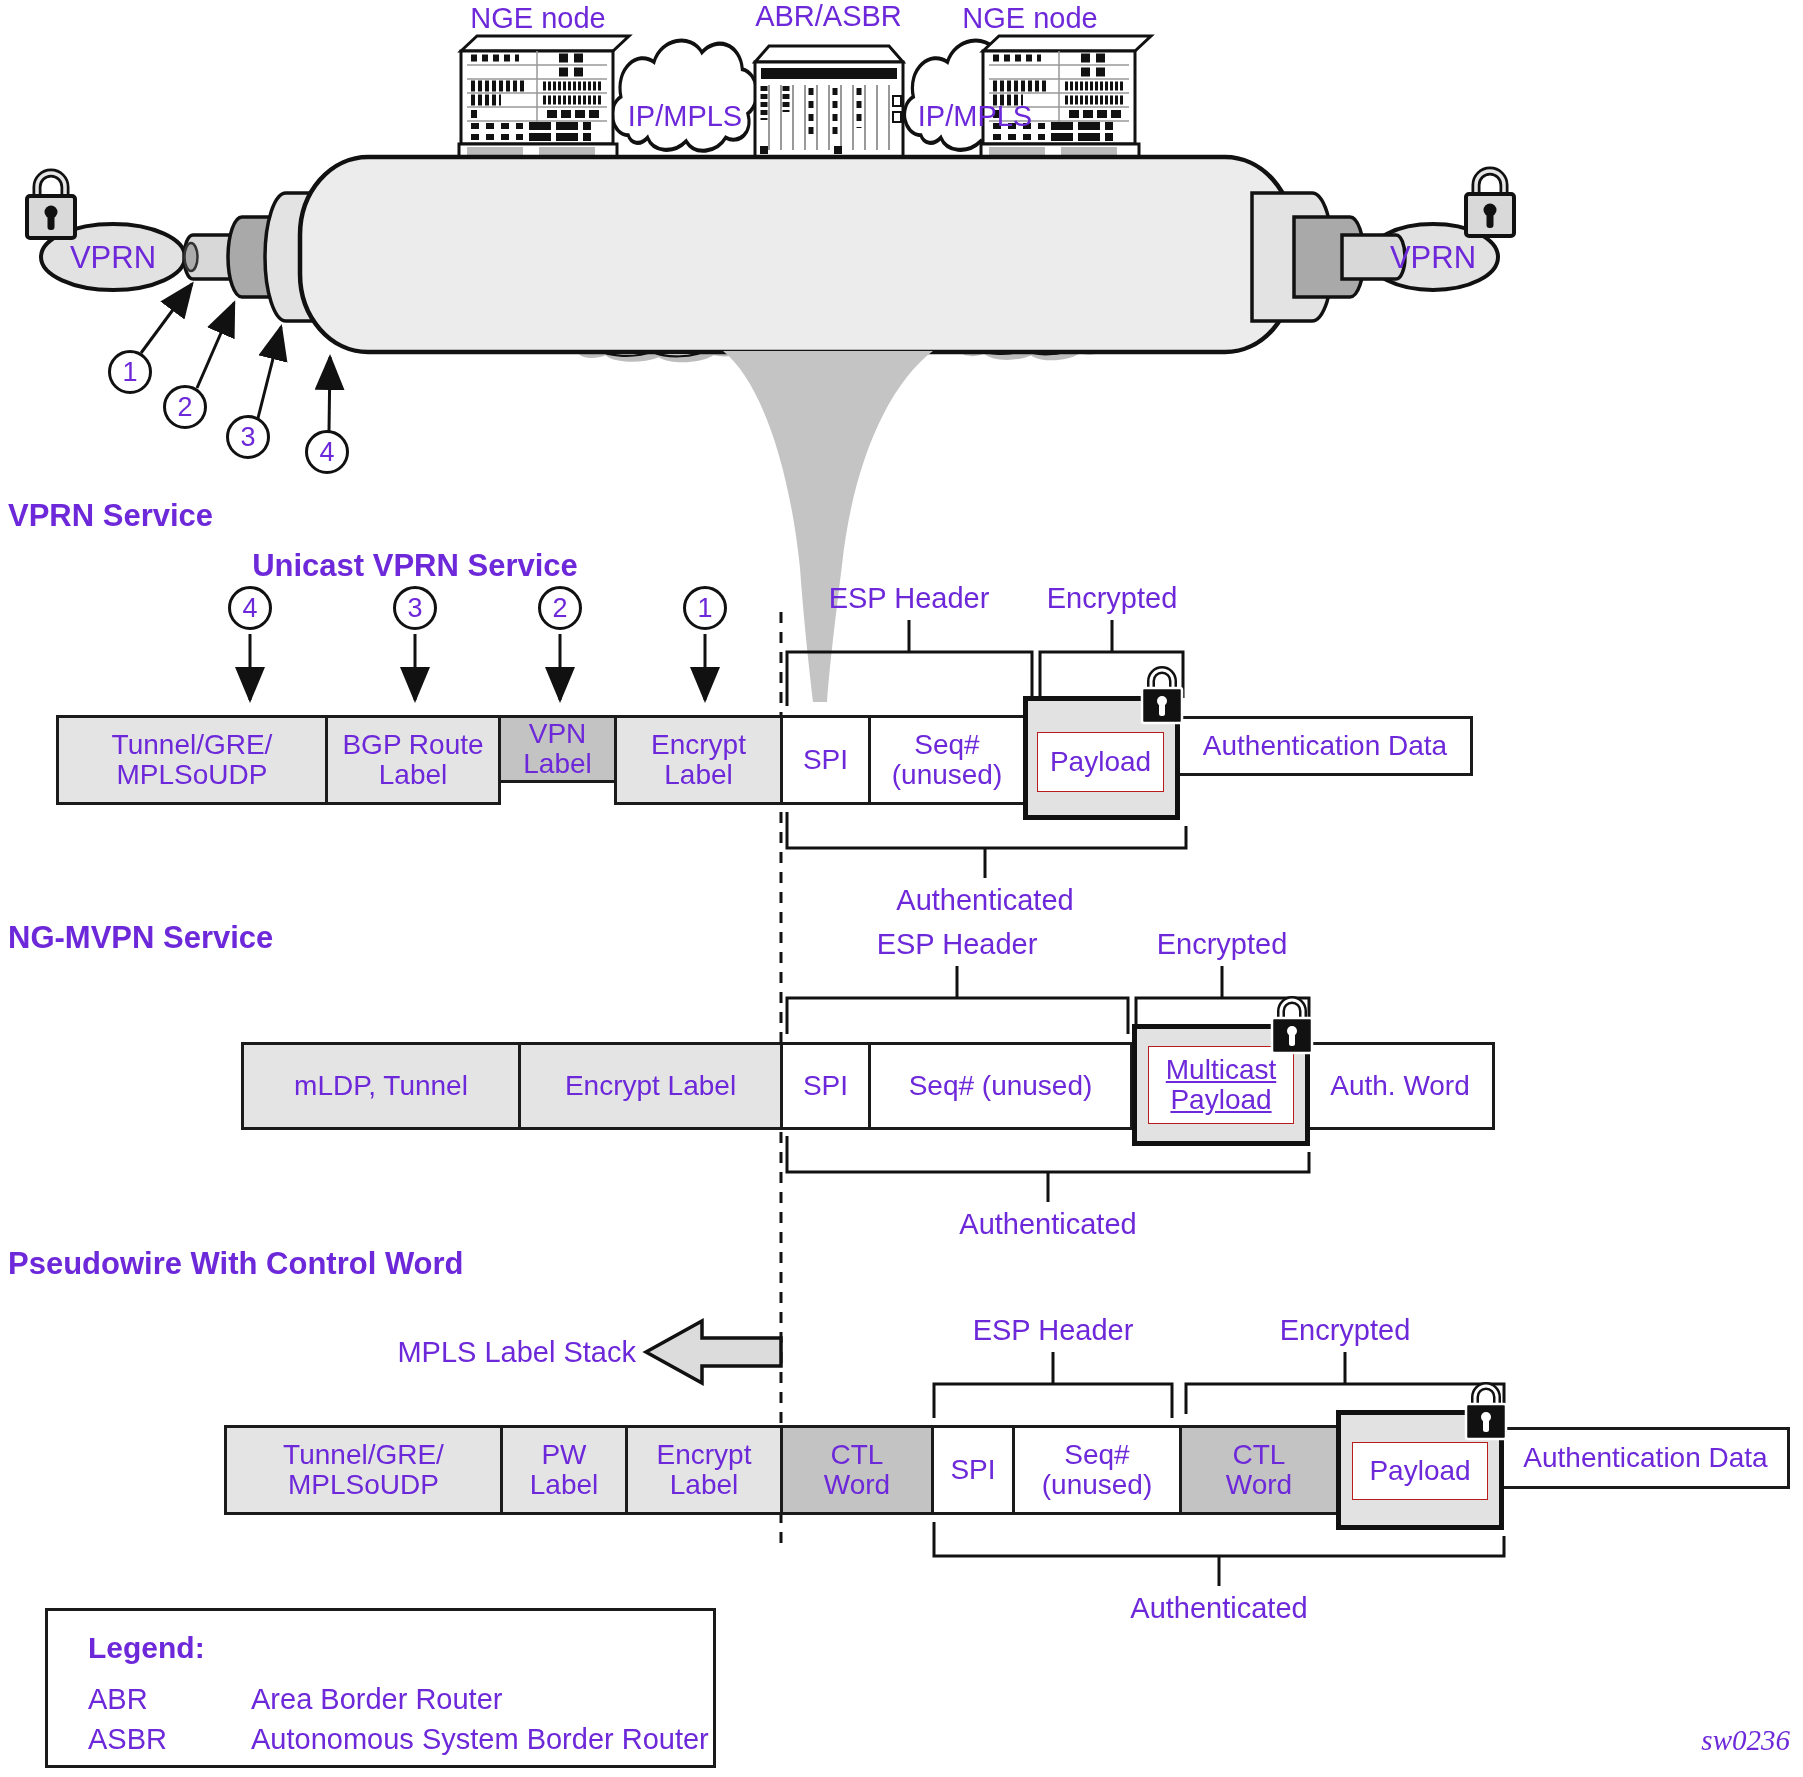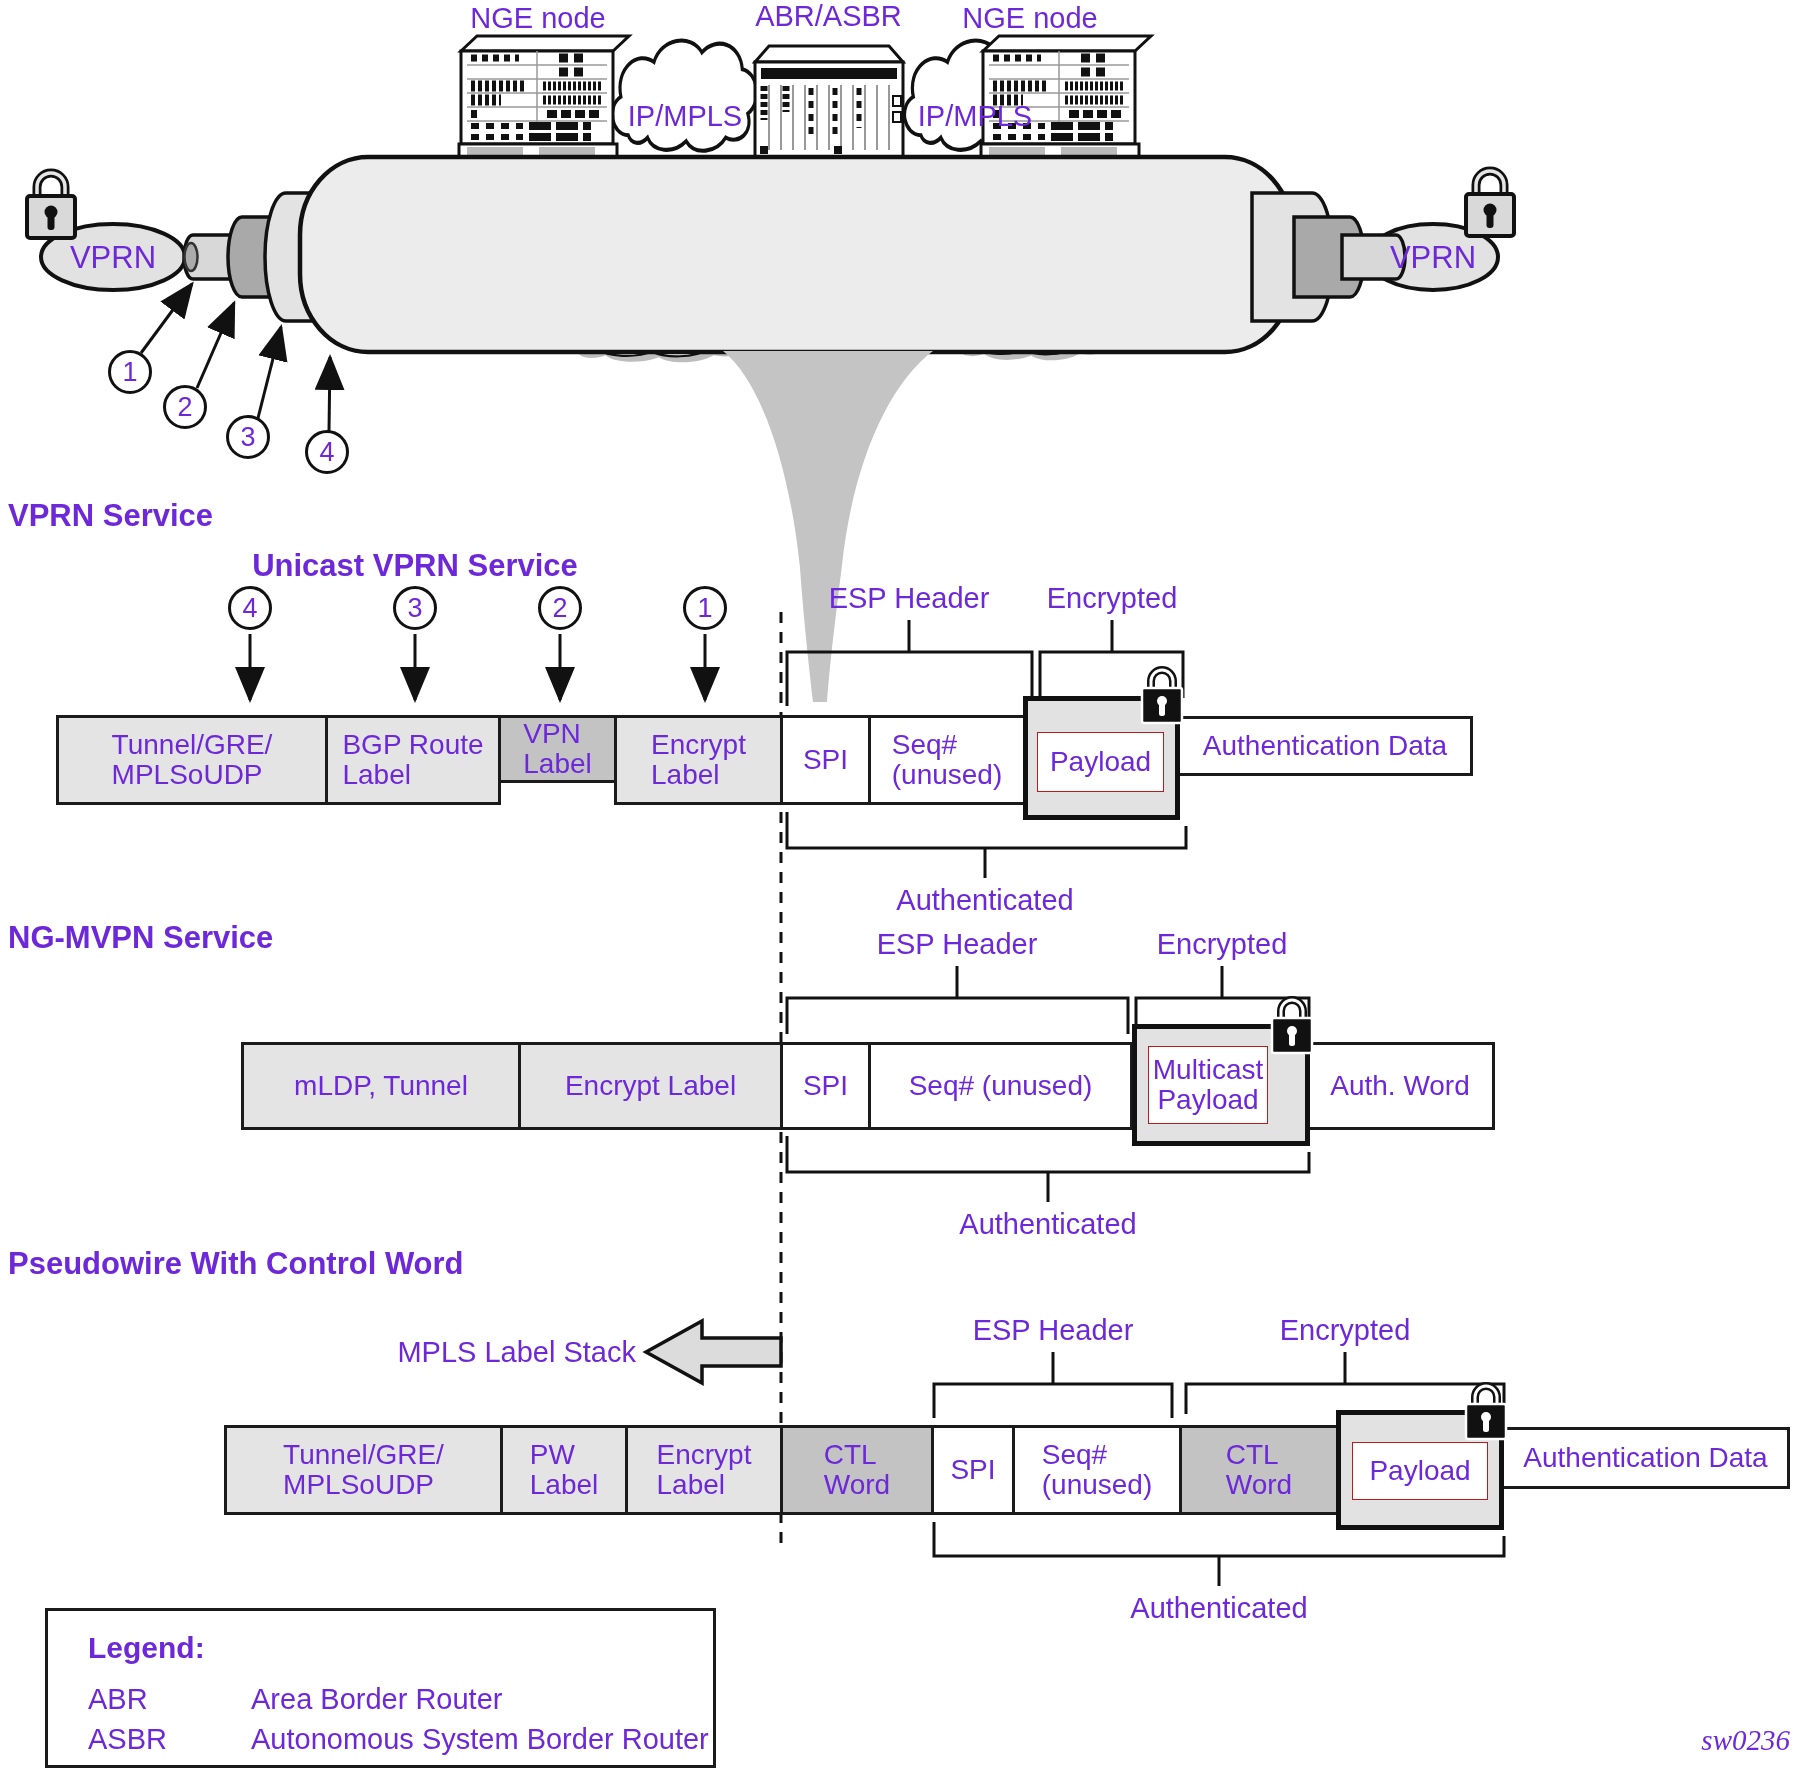--- a/index.html
+++ b/index.html
@@ -1,20 +1,20 @@
 <!DOCTYPE html>
 <html><head>
 <meta charset="utf-8">
 <style>
   html,body{margin:0;padding:0;background:#fff;}
   #canvas{position:relative;width:1803px;height:1777px;background:#fff;overflow:hidden;
           font-family:"Liberation Sans","DejaVu Sans",sans-serif;color:#6d28d9;}
   svg.layer{position:absolute;left:0;top:0;pointer-events:none;}
   .box{position:absolute;box-sizing:border-box;border:3px solid #1b1b1b;background:#e4e4e4;
-       display:flex;align-items:center;justify-content:center;text-align:left;
+       display:flex;align-items:center;justify-content:center;text-align:center;
        white-space:pre-line;font-size:28px;line-height:1.08;z-index:2;}
   .box.dark{background:#c3c3c3;}
   .box.white{background:#ffffff;}
   .frame{position:absolute;box-sizing:border-box;background:#e2e2e2;border:5px solid #111;z-index:3;}
   .inner{position:absolute;box-sizing:border-box;background:#fff;border:1px solid #b91c1c;z-index:4;
          display:flex;align-items:center;justify-content:center;text-align:center;
          white-space:pre-line;font-size:28px;line-height:1.08;}
   .hdr{position:absolute;font-weight:bold;font-size:31px;white-space:nowrap;z-index:2;}
   .lbl{position:absolute;font-size:29px;text-align:center;white-space:nowrap;z-index:2;}
   .circ{position:absolute;width:44px;height:44px;border:3.5px solid #111;border-radius:50%;
@@ -246,21 +246,21 @@
   <div class="hdr" style="left:8px;top:920px;">NG-MVPN Service</div>
   <div class="lbl" style="left:857px;top:928px;width:200px;">ESP Header</div>
   <div class="lbl" style="left:1122px;top:928px;width:200px;">Encrypted</div>
 
   <div class="box" style="left:241px;top:1042px;width:280px;height:88px;">mLDP, Tunnel</div>
   <div class="box" style="left:518px;top:1042px;width:265px;height:88px;">Encrypt Label</div>
   <div class="box white" style="left:780px;top:1042px;width:91px;height:88px;">SPI</div>
   <div class="box white" style="left:868px;top:1042px;width:265px;height:88px;">Seq# (unused)</div>
   <div class="box white" style="left:1305px;top:1042px;width:190px;height:88px;">Auth. Word</div>
   <div class="frame" style="left:1132px;top:1024px;width:178px;height:122px;"></div>
-  <div class="inner" style="left:1148px;top:1046px;width:120px;height:78px;">Multicast
+  <div class="inner" style="left:1148px;top:1046px;width:146px;height:78px;text-decoration:underline;">Multicast
 Payload</div>
 
   <div class="lbl" style="left:928px;top:1208px;width:240px;">Authenticated</div>
 
   <div class="hdr" style="left:8px;top:1246px;">Pseudowire With Control Word</div>
   <div class="lbl" style="left:370px;top:1336px;width:266px;text-align:right;">MPLS Label Stack</div>
   <div class="lbl" style="left:953px;top:1314px;width:200px;">ESP Header</div>
   <div class="lbl" style="left:1245px;top:1314px;width:200px;">Encrypted</div>
 
   <div class="box" style="left:224px;top:1425px;width:279px;height:90px;">Tunnel/GRE/

